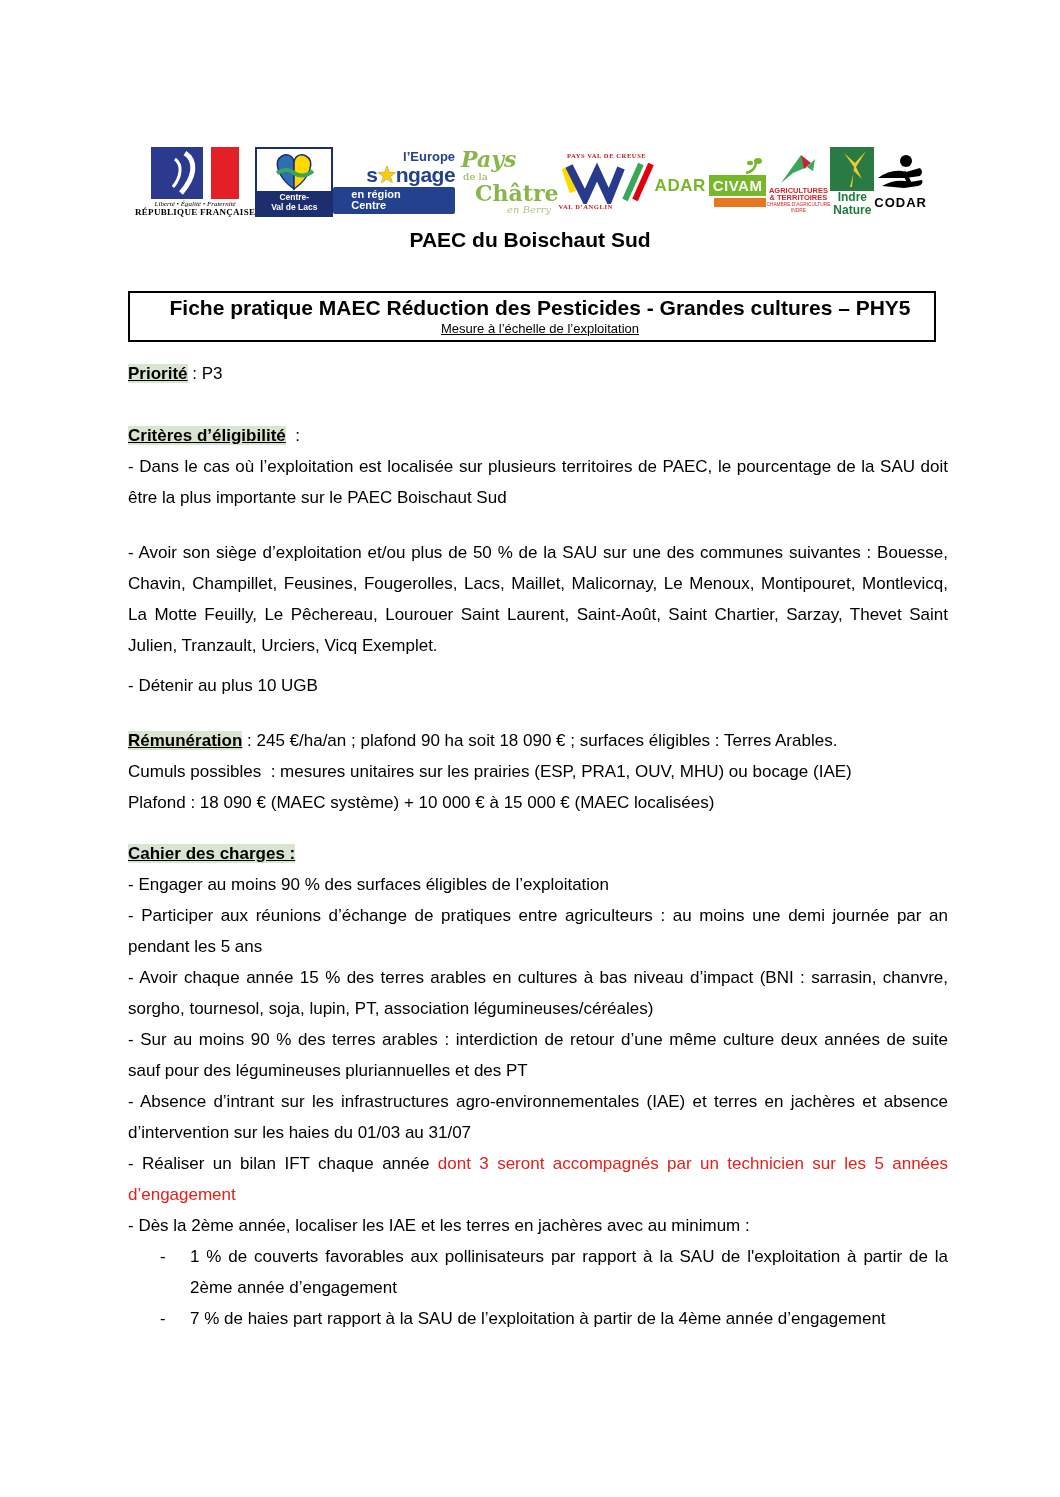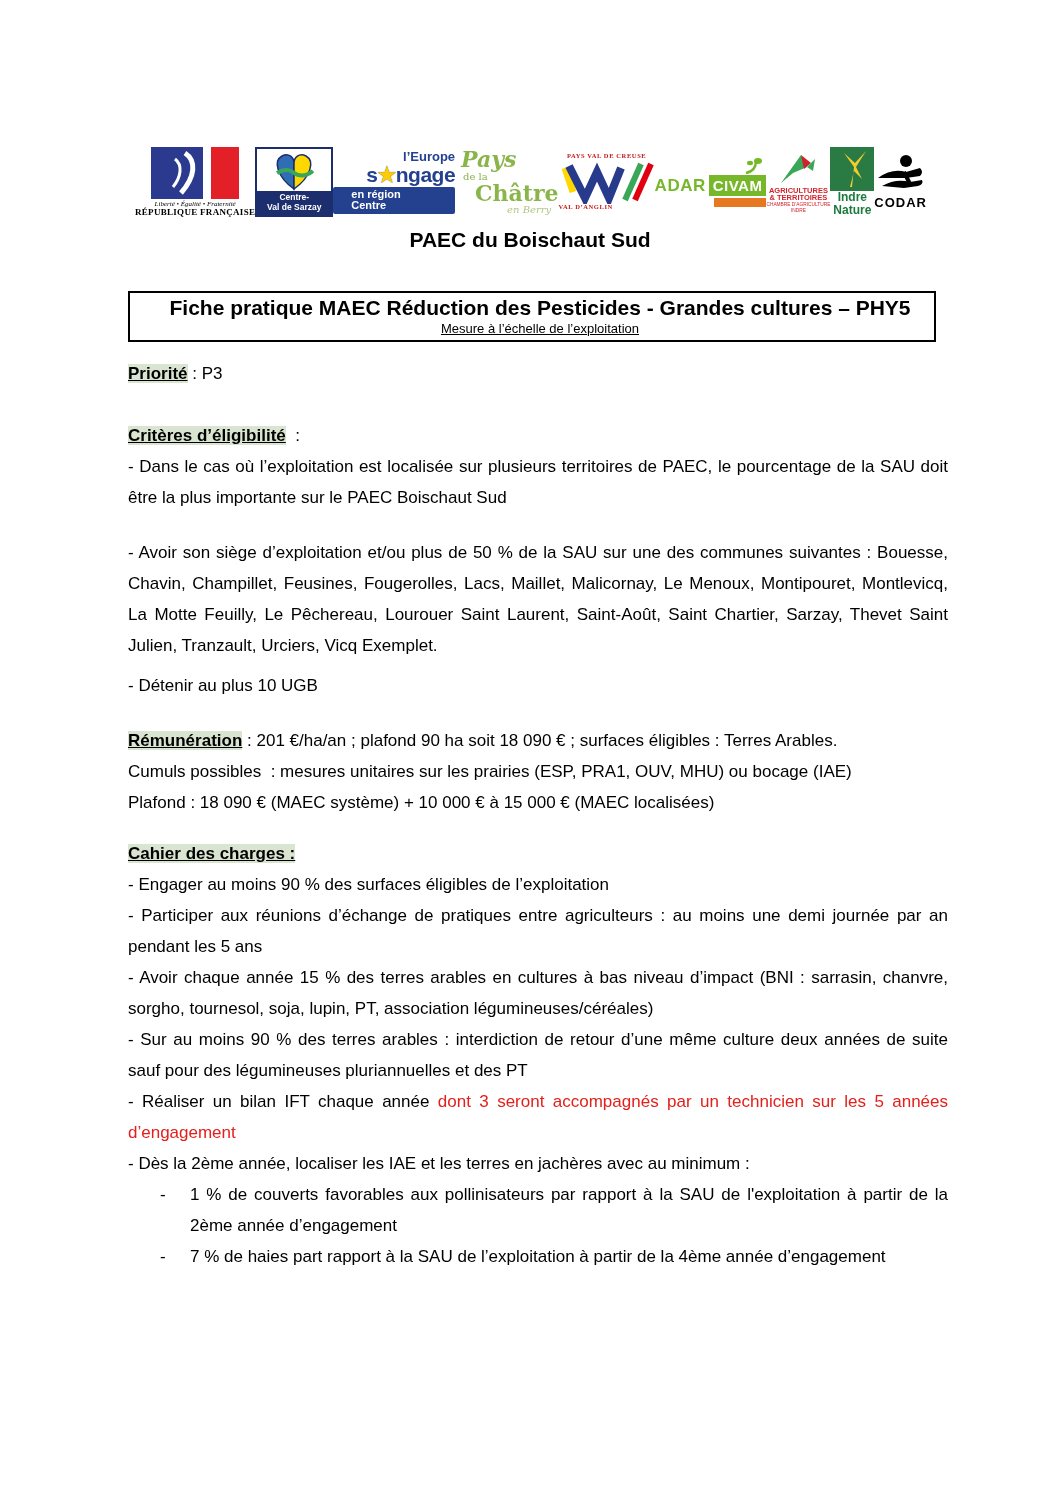--- a/index.html
+++ b/index.html
@@ -89,21 +89,21 @@
 
     <div class="logo">
       <div class="cvl-box">
         <svg width="50" height="42" viewBox="0 0 50 42">
           <path d="M25 40 C8 28 4 12 13 7 C20 3 25 9 25 14 Z" fill="#2f6db5" stroke="#1d2e6e" stroke-width="1.5"></path>
           <path d="M25 40 C42 28 46 12 37 7 C30 3 25 9 25 14 Z" fill="#ffd800" stroke="#1d2e6e" stroke-width="1.5"></path>
           <path d="M8 24 Q18 18 25 24 Q34 30 44 22" stroke="#3aa657" stroke-width="4" fill="none"></path>
         </svg>
         <div class="cvl-band">
           <div>Centre-</div>
-          <div>Val de Sarzay</div>
+          <div>Val de Lacs</div>
         </div>
       </div>
     </div>
 
     <div class="logo europe">
       <div class="eu-line1">l’Europe</div>
       <div class="eu-line2"><span>s</span><span class="eu-star">★</span><span>ngage</span></div>
       <div class="eu-band">en région Centre</div>
     </div>
 
@@ -186,30 +186,31 @@
     <p class="p-priorite"><span class="hl">Priorité</span><span> : P3</span></p>
 
     <p class="h-criteres"><span class="hl">Critères d’éligibilité</span><span>&nbsp; :</span></p>
 
     <p>- Dans le cas où l’exploitation est localisée sur plusieurs territoires de PAEC, le pourcentage de la SAU doit être la plus importante sur le PAEC Boischaut Sud</p>
 
     <p class="p-crit2">- Avoir son siège d’exploitation et/ou plus de 50 % de la SAU sur une des communes suivantes : Bouesse, Chavin, Champillet, Feusines, Fougerolles, Lacs, Maillet, Malicornay, Le Menoux, Montipouret, Montlevicq, La Motte Feuilly, Le Pêchereau, Lourouer Saint Laurent, Saint-Août, Saint Chartier, Sarzay, Thevet Saint Julien, Tranzault, Urciers, Vicq Exemplet.</p>
 
     <p class="p-crit3">- Détenir au plus 10 UGB</p>
 
-    <p class="p-rem"><span class="hl">Rémunération</span><span> : 201 €/ha/an ; plafond 90 ha soit 18 090 € ; surfaces éligibles : Terres Arables.</span></p>
+    <p class="p-rem"><span class="hl">Rémunération</span><span> : 245 €/ha/an ; plafond 90 ha soit 18 090 € ; surfaces éligibles : Terres Arables.</span></p>
     <p class="p-remline">Cumuls possibles&nbsp; : mesures unitaires sur les prairies (ESP, PRA1, OUV, MHU) ou bocage (IAE)</p>
     <p class="p-remline">Plafond : 18 090 € (MAEC système) + 10 000 € à 15 000 € (MAEC localisées)</p>
 
     <p class="h-cahier"><span class="hl">Cahier des charges :</span></p>
 
     <p>- Engager au moins 90 % des surfaces éligibles de l’exploitation</p>
     <p>- Participer aux réunions d’échange de pratiques entre agriculteurs : au moins une demi journée par an pendant les 5 ans</p>
     <p>- Avoir chaque année 15 % des terres arables en cultures à bas niveau d’impact (BNI : sarrasin, chanvre, sorgho, tournesol, soja, lupin, PT, association légumineuses/céréales)</p>
     <p>- Sur au moins 90 % des terres arables : interdiction de retour d’une même culture deux années de suite sauf pour des légumineuses pluriannuelles et des PT</p>
+    <p>- Absence d’intrant sur les infrastructures agro-environnementales (IAE) et terres en jachères et absence d’intervention sur les haies du 01/03 au 31/07</p>
     <p><span>- Réaliser un bilan IFT chaque année </span><span class="red">dont 3 seront accompagnés par un technicien sur les 5 années d’engagement</span></p>
     <p>- Dès la 2ème année, localiser les IAE et les terres en jachères avec au minimum :</p>
 
     <p class="sub"><span class="dash">-</span><span>1 % de couverts favorables aux pollinisateurs par rapport à la SAU de l'exploitation à partir de la 2ème année d’engagement</span></p>
     <p class="sub"><span class="dash">-</span><span>7 % de haies part rapport à la SAU de l’exploitation à partir de la 4ème année d’engagement</span></p>
 
   </main>
 </div>
 
 </body></html>

